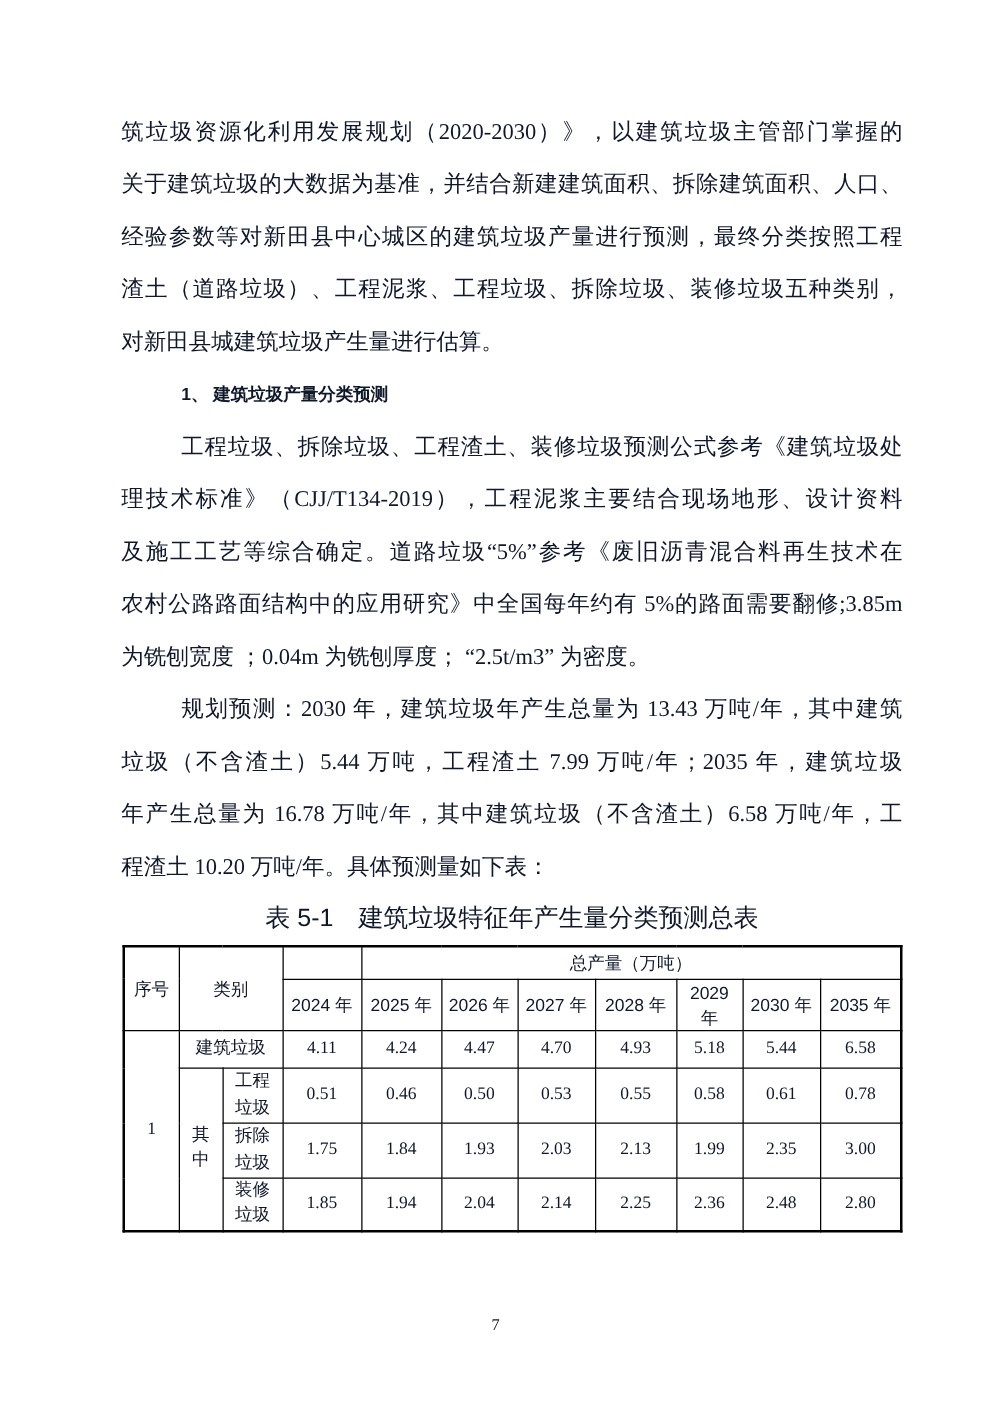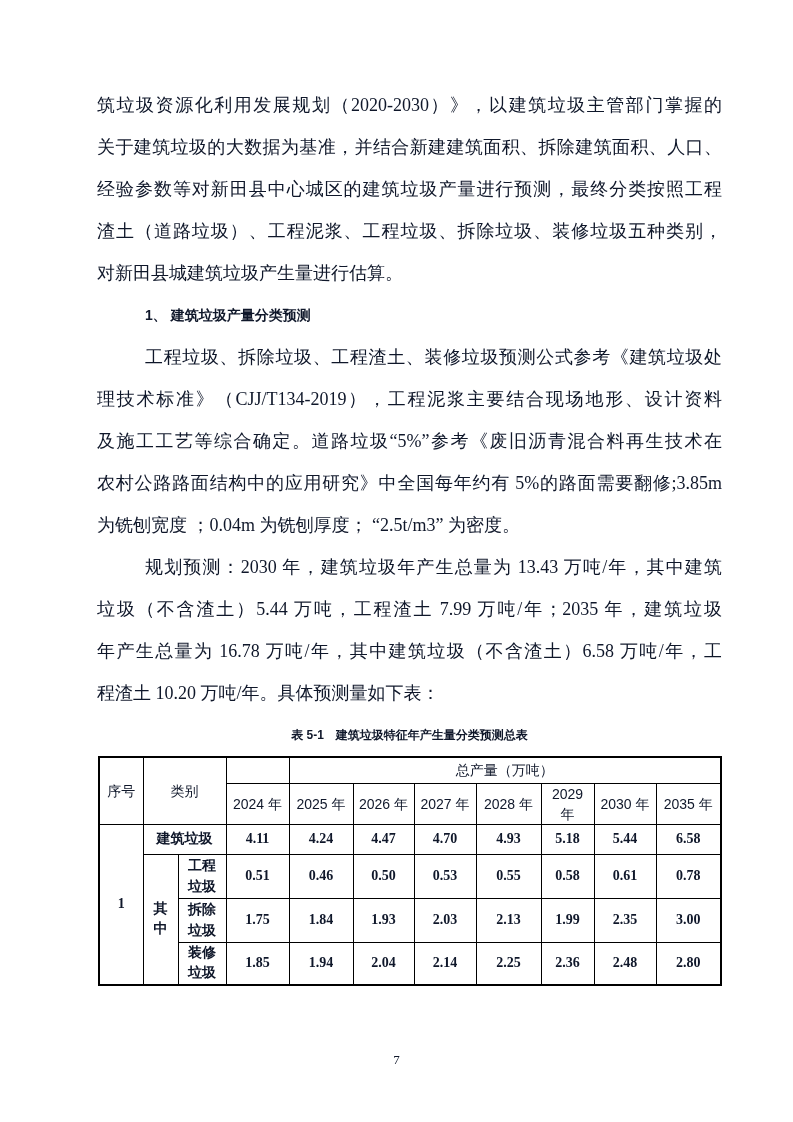--- a/index.html
+++ b/index.html
@@ -15,38 +15,38 @@
     text-align:justify; text-align-last:justify; white-space:normal;
   }
   .tline.endline { text-align:center; text-align-last:left; }
   .tline.indent { text-indent:48px; }
   .heading {
     height:42px; line-height:42px; font-size:14px; font-weight:bold;
     padding-left:48px; text-align:left;
     font-family:"Liberation Sans","DejaVu Sans",sans-serif;
   }
   .caption {
-    height:42px; line-height:42px; font-size:12px; font-weight:bold;
+    height:42px; line-height:42px; font-size:20px; font-weight:normal;
     text-align:center;
     font-family:"Liberation Sans","DejaVu Sans",sans-serif;
   }
   table.forecast {
     border-collapse:collapse; border:2px solid #000;
     table-layout:fixed; width:622px; margin-left:1px;
   }
   .forecast th, .forecast td {
     border:1px solid #000; text-align:center; vertical-align:middle;
     padding:0 2px; font-size:14px; line-height:1.45; overflow:hidden;
   }
   .forecast th {
     font-weight:normal;
     font-family:"Liberation Sans","DejaVu Sans",sans-serif;
   }
   .forecast td {
-    font-weight:bold;
+    font-weight:normal;
     font-family:"Liberation Serif","DejaVu Serif",serif;
   }
   .forecast td.lbl { padding:0 6px; }
   .forecast td.vert { padding:0 9px; }
   tr.h1 { height:26px; }
   tr.h2 { height:40px;margin-top:25px; }
   tr.r1 { height:30px; }
   tr.r2, tr.r3 { height:44px; }
   tr.r4 { height:37px; }
   .pagenum {

